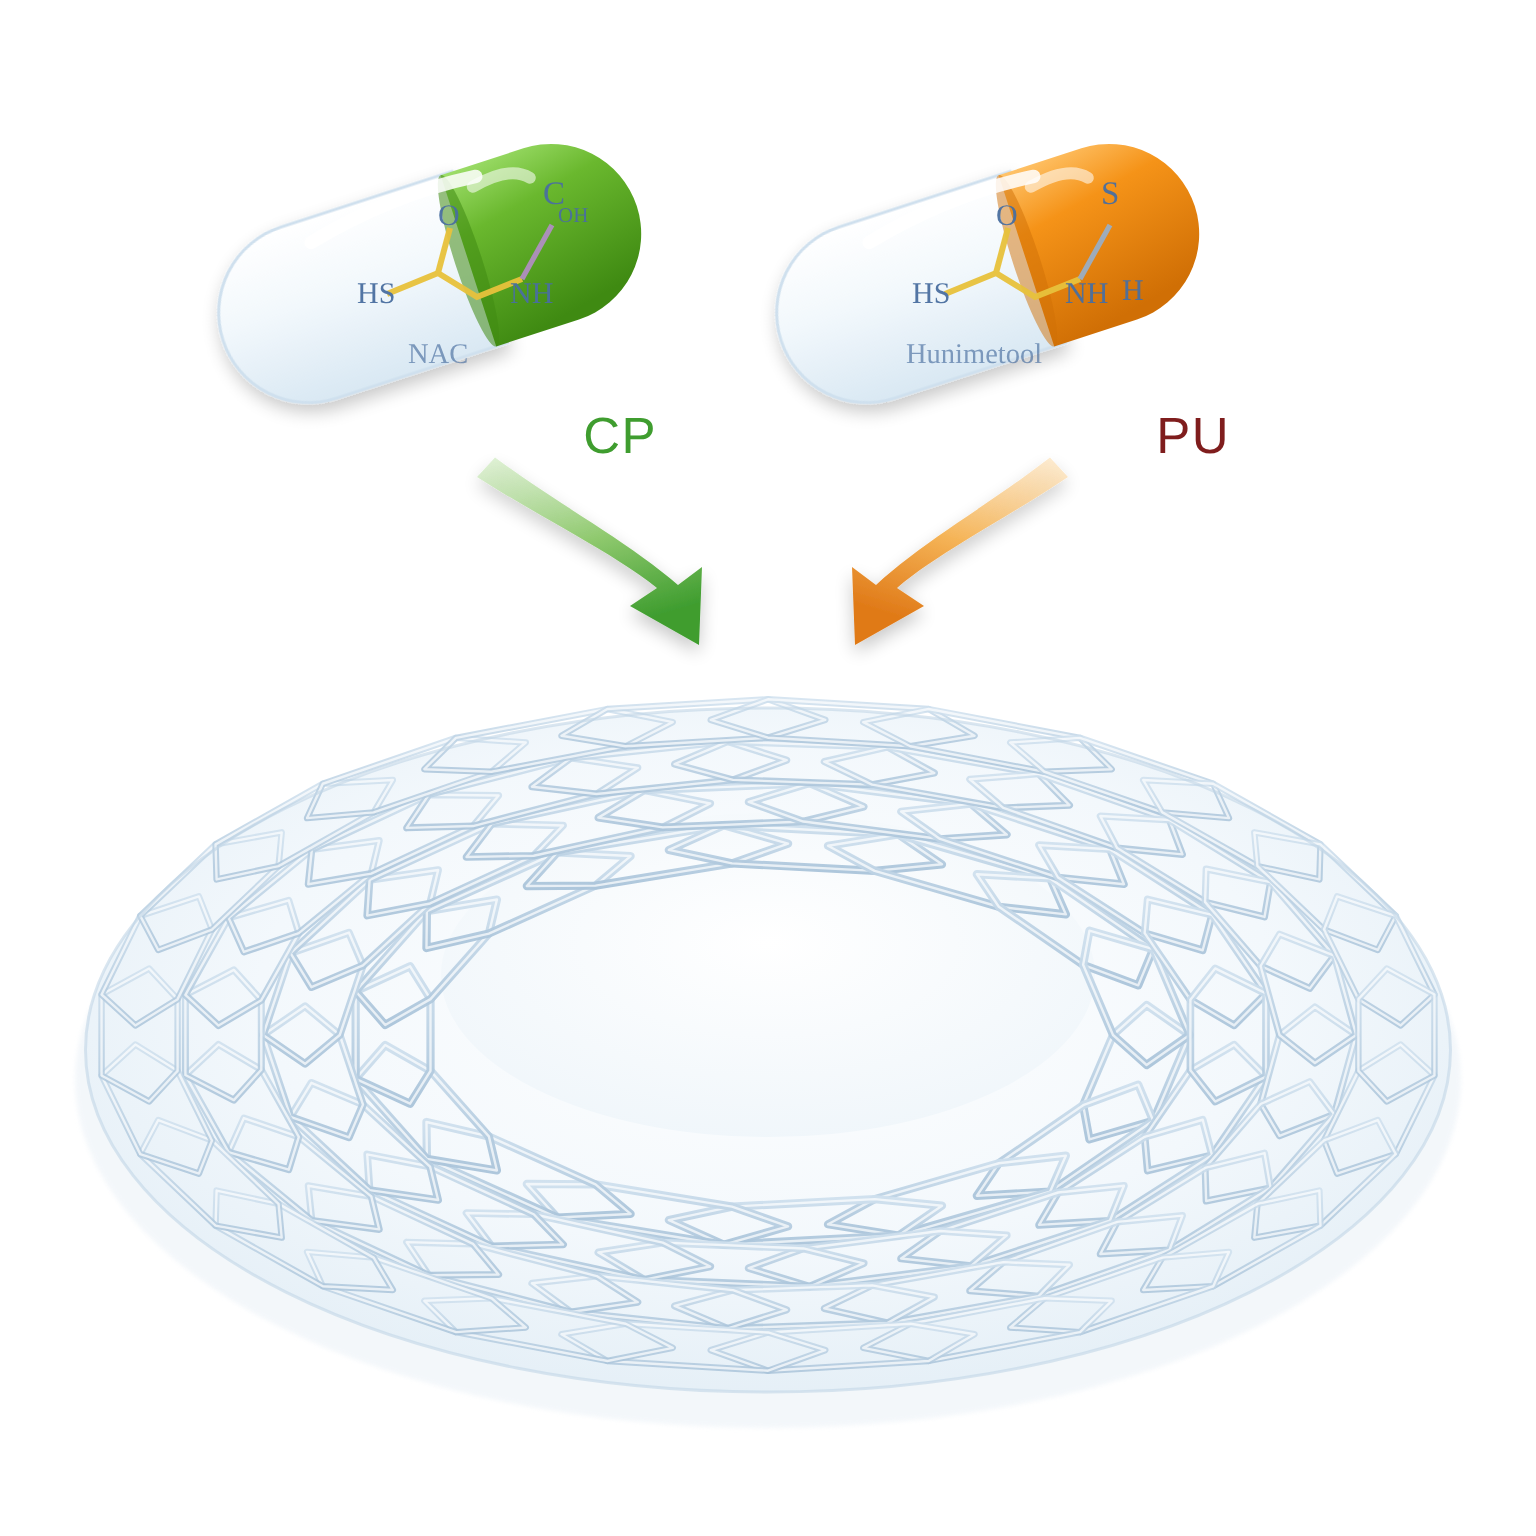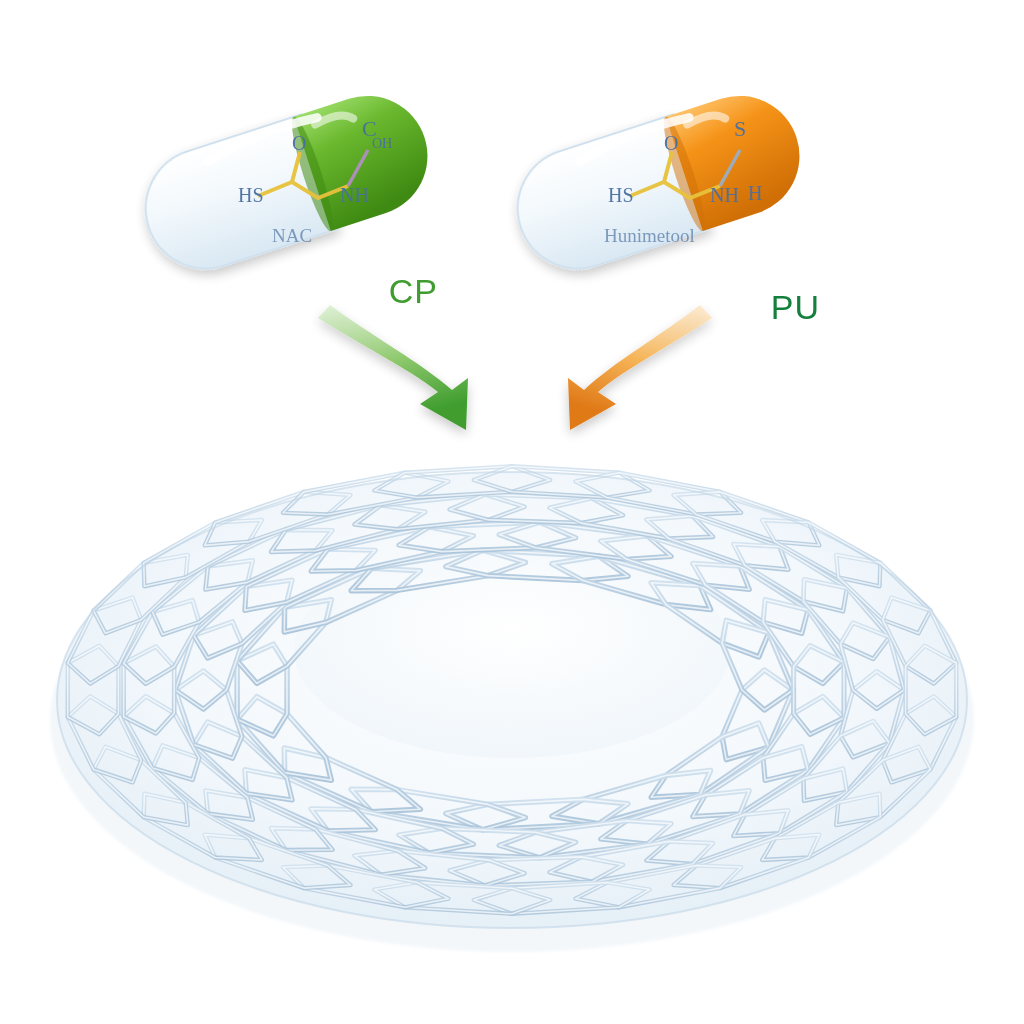--- a/index.html
+++ b/index.html
@@ -29,23 +29,23 @@
     white-space: nowrap;
   }
   #label-cp {
     left: 238px;
     top: 272px;
     width: 200px;
     color: #3f9d2f;
   }
   #label-pu {
     left: 620px;
-    top: 288px;
+    top: 272px;
     width: 200px;
-    color: #15803d;
+    color: #7f1d1d;
   }
   .mol-text {
     font-family: "Liberation Serif", serif;
     fill: #4a6fa0;
   }
 </style>
 </head>
 <body>
 
 <svg id="scene" viewBox="0 0 1024 1024">

